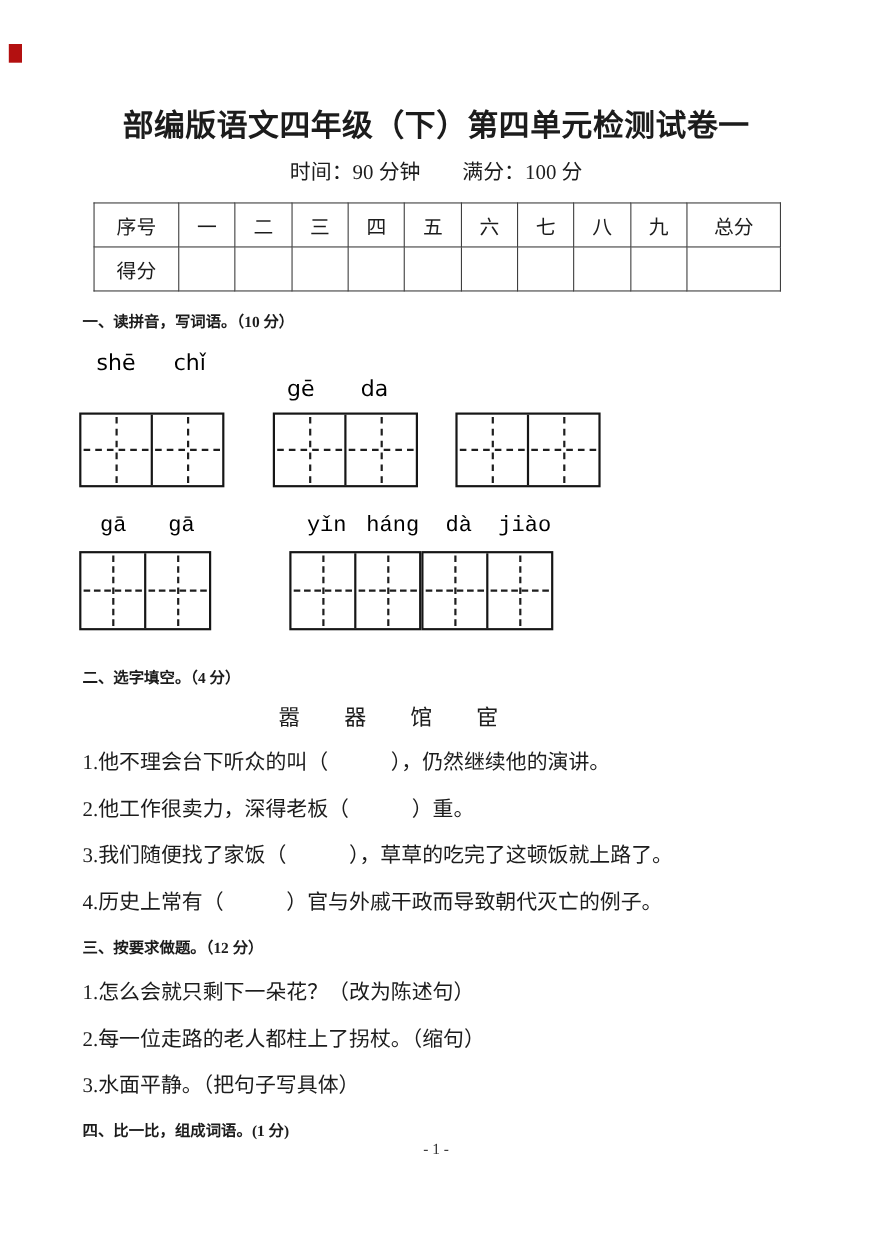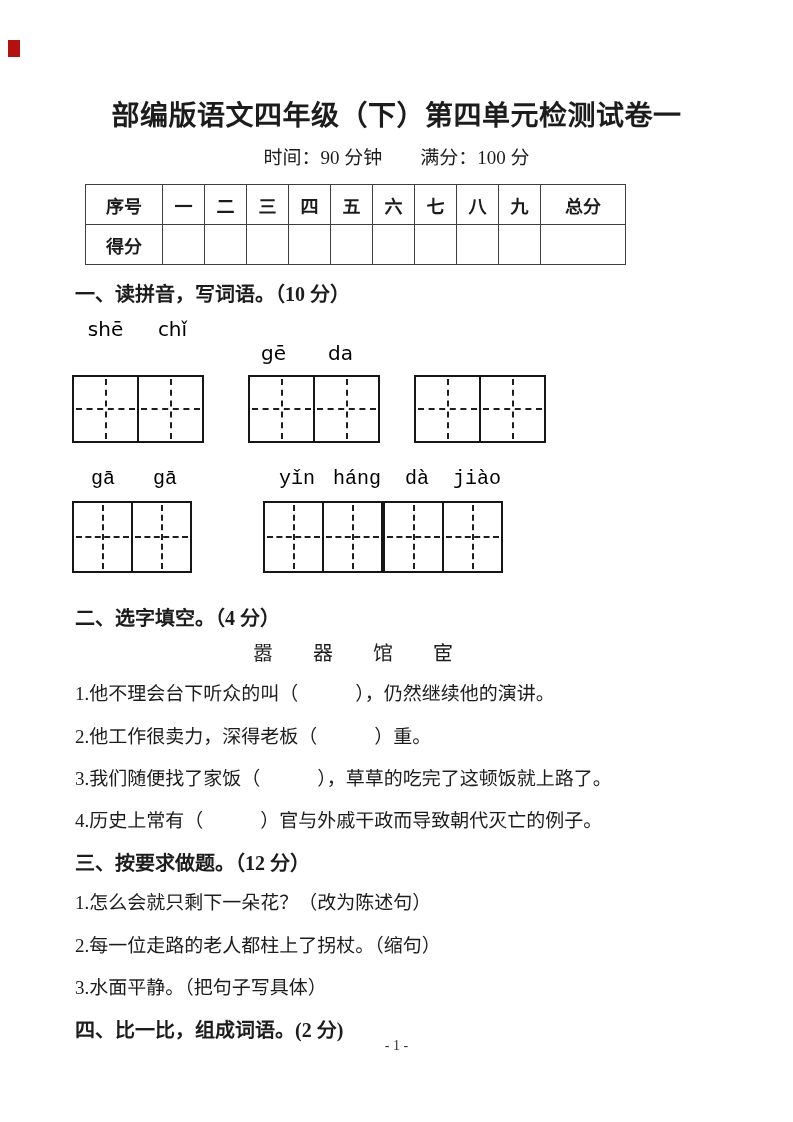--- a/index.html
+++ b/index.html
@@ -19,29 +19,29 @@
     text-align:center;
     font-size:28px;line-height:33px;font-weight:bold;
     letter-spacing:0.5px;
   }
   .subtitle{
     margin-top:13px;text-align:center;font-size:19px;line-height:25px;
   }
   .subtitle .gap{display:inline-block;width:38px;}
   table.score-table{
     border-collapse:collapse;table-layout:fixed;
-    width:541px;margin:14px 0 6px 85px;font-weight:bold;
+    width:625px;margin:14px 0 6px 85px;
   }
   table.score-table td{
     border:1px solid #3f3f3f;
     height:39px;text-align:center;vertical-align:middle;
     font-size:18px;padding:0;overflow:hidden;
   }
   .sec-heading{
-    font-size:20px;font-weight:bold;line-height:26px;
+    font-size:14px;font-weight:bold;line-height:26px;
     margin:0;padding-left:75px;
   }
   #s1h{margin-top:16px;}
   #s2h{margin-top:32px;}
   #s3h{margin-top:16px;}
   #s4h{margin-top:16px;}
   .pinyin-row{
     display:flex;
     padding-left:72px;
     font-family:"DejaVu Sans","Liberation Sans",sans-serif;
@@ -214,17 +214,17 @@
   <p class="q m17">2.他工作很卖力，深得老板（　　　）重。</p>
   <p class="q m16">3.我们随便找了家饭（　　　），草草的吃完了这顿饭就上路了。</p>
   <p class="q m16">4.历史上常有（　　　）官与外戚干政而导致朝代灭亡的例子。</p>
 
   <div class="sec-heading" id="s3h">三、按要求做题。（12 分）</div>
 
   <p class="q m14">1.怎么会就只剩下一朵花？（改为陈述句）</p>
   <p class="q m17">2.每一位走路的老人都柱上了拐杖。（缩句）</p>
   <p class="q m16">3.水面平静。（把句子写具体）</p>
 
-  <div class="sec-heading" id="s4h">四、比一比，组成词语。(2 分)</div>
+  <div class="sec-heading" id="s4h">四、比一比，组成词语。(1 分)</div>
 
   <div class="footer">- 1 -</div>
 
 </div>
 
 </body></html>

